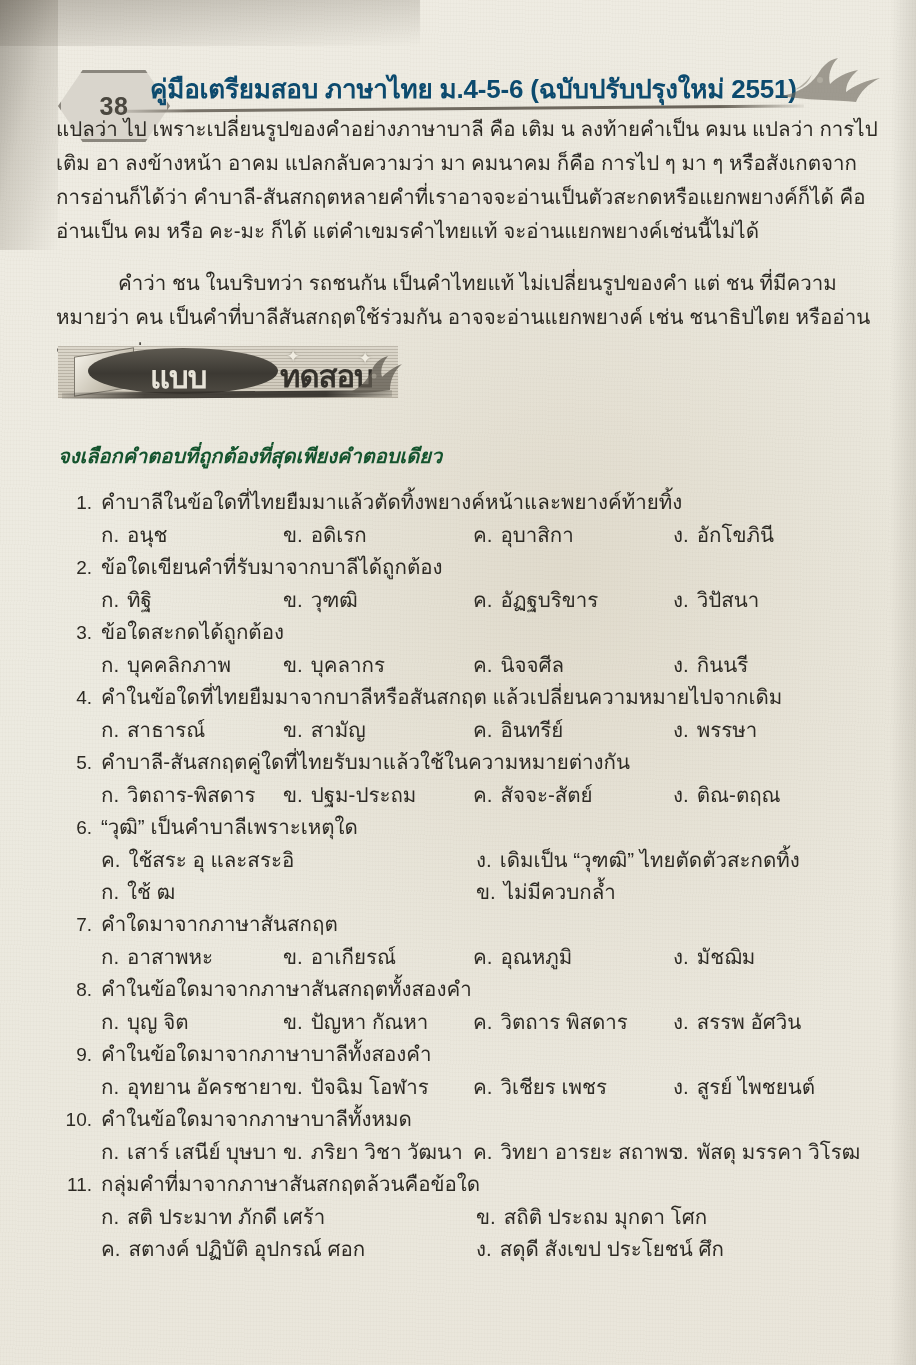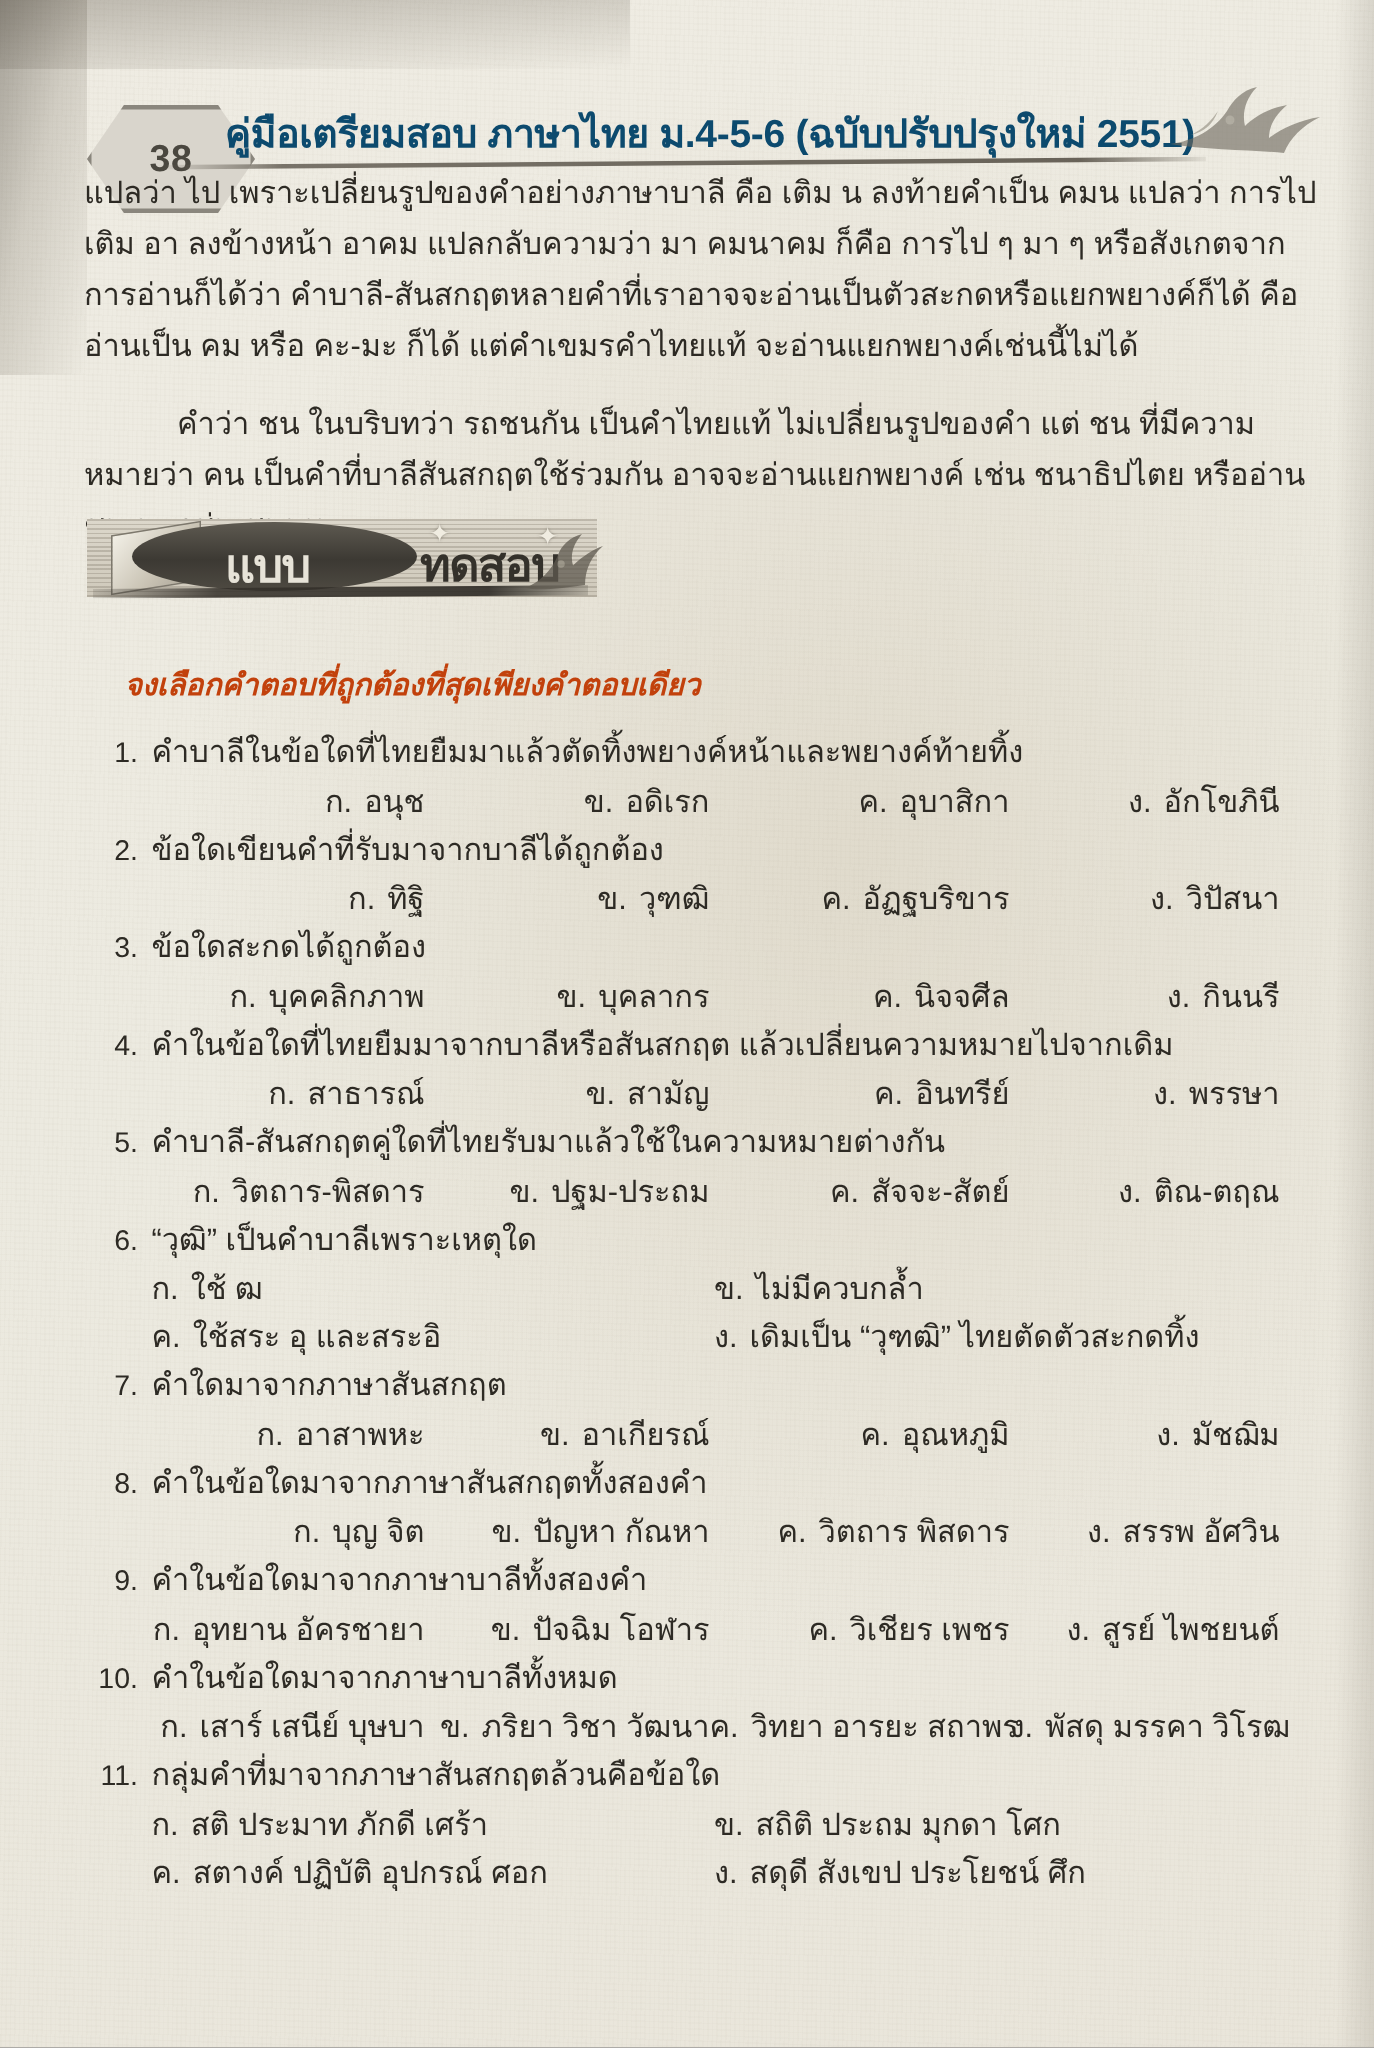--- a/index.html
+++ b/index.html
@@ -170,22 +170,21 @@
     text-shadow: 0 0 2px rgba(90,84,72,0.6);
   }
 
   
   .instruction {
     position: absolute;
     left: 58px; top: 440px;
     font-size: 20px;
     font-weight: bold;
     font-style: italic;
-    color: #c2410c;
-    margin-left: 25px;
+    color: #14532d;
   }
   .quiz {
     position: absolute;
     left: 58px; top: 486px;
     width: 840px;
     font-size: 20.5px;
     color: #2d2a24;
   }
   .q-block { margin-bottom: 0px; }
   .q-line {
@@ -201,21 +200,21 @@
     flex: 0 0 auto;
     font-size: 19px;
   }
   .q-text { flex: 1 1 auto; }
   .choices {
     display: flex;
     line-height: 32px;
     padding-left: 43px;
     white-space: nowrap;
   }
-  .choices.cols4 .choice { flex: 0 0 auto; text-align: right; }
+  .choices.cols4 .choice { flex: 0 0 auto; }
   .choices.cols4 .c0 { width: 182px; }
   .choices.cols4 .c1 { width: 190px; }
   .choices.cols4 .c2 { width: 200px; }
   .choices.cols4 .c3 { width: 180px; }
   .choices.cols2 .choice { flex: 0 0 auto; }
   .choices.cols2 .c0 { width: 375px; }
   .choices.cols2 .c1 { width: 380px; }
   .choice-key { padding-right: 8px; }
   .choice { display: inline-block; }
 </style>
@@ -330,26 +329,26 @@
             <span class="choice c2"><span class="choice-key">ค.</span><span>สัจจะ-สัตย์</span></span>
             <span class="choice c3"><span class="choice-key">ง.</span><span>ติณ-ตฤณ</span></span>
           </div>
         </div>
         <div class="q-block">
           <div class="q-line">
             <span class="q-num">6.</span>
             <span class="q-text">“วุฒิ” เป็นคำบาลีเพราะเหตุใด</span>
           </div>
           <div class="choices cols2">
+            <span class="choice c0"><span class="choice-key">ค.</span><span>ใช้สระ อุ และสระอิ</span></span>
+            <span class="choice c1"><span class="choice-key">ง.</span><span>เดิมเป็น “วุฑฒิ” ไทยตัดตัวสะกดทิ้ง</span></span>
+          </div>
+          <div class="choices cols2">
             <span class="choice c0"><span class="choice-key">ก.</span><span>ใช้ ฒ</span></span>
             <span class="choice c1"><span class="choice-key">ข.</span><span>ไม่มีควบกล้ำ</span></span>
-          </div>
-          <div class="choices cols2">
-            <span class="choice c0"><span class="choice-key">ค.</span><span>ใช้สระ อุ และสระอิ</span></span>
-            <span class="choice c1"><span class="choice-key">ง.</span><span>เดิมเป็น “วุฑฒิ” ไทยตัดตัวสะกดทิ้ง</span></span>
           </div>
         </div>
         <div class="q-block">
           <div class="q-line">
             <span class="q-num">7.</span>
             <span class="q-text">คำใดมาจากภาษาสันสกฤต</span>
           </div>
           <div class="choices cols4">
             <span class="choice c0"><span class="choice-key">ก.</span><span>อาสาพหะ</span></span>
             <span class="choice c1"><span class="choice-key">ข.</span><span>อาเกียรณ์</span></span>

